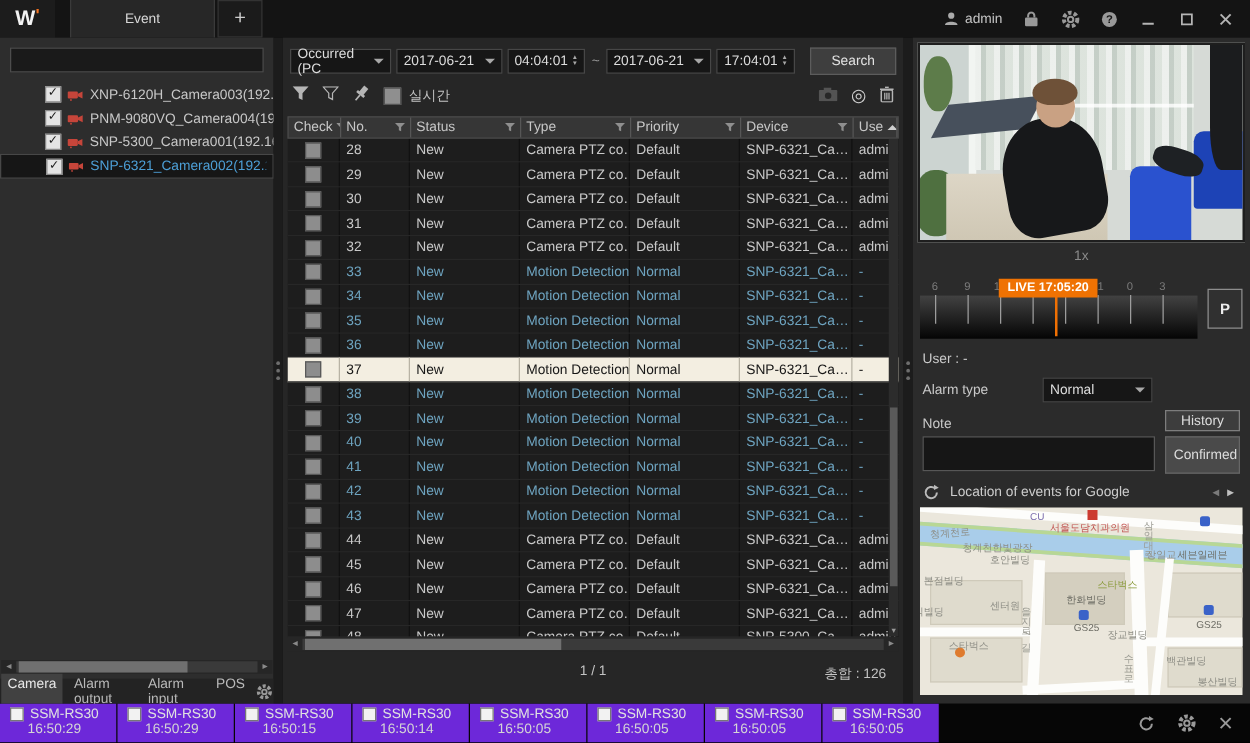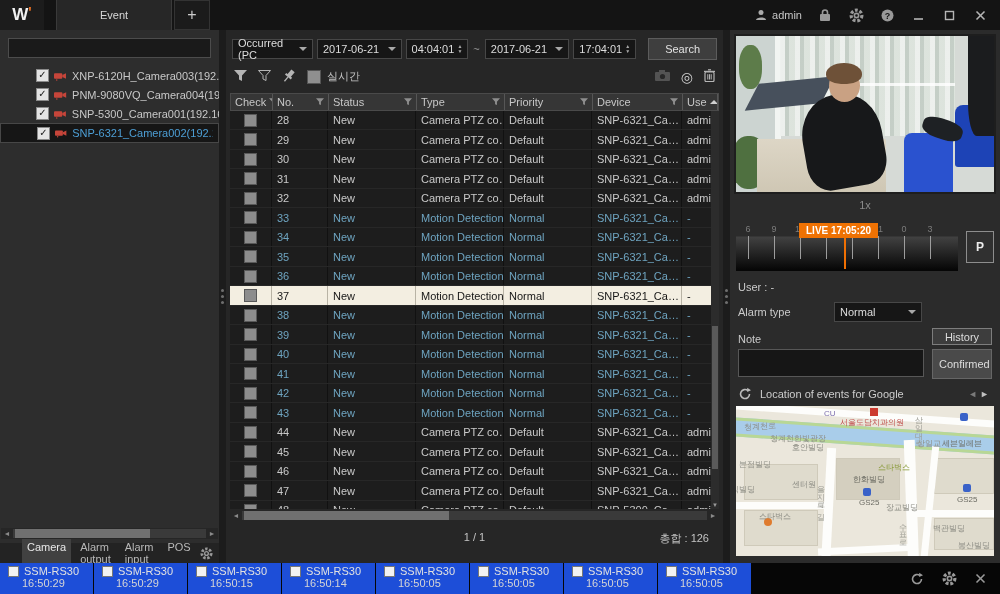--- a/index.html
+++ b/index.html
@@ -32,21 +32,21 @@
   .tree-row.cam{padding-left:36px}
   .tw-arrow{width:0;height:0;border-bottom:7px solid #c0c0c0;border-left:7px solid transparent}
   .cb{width:11px;height:11px;background:#e4e4e4;border:1px solid #8a8a8a;color:#1b1b1b;font-size:10px;line-height:10px;text-align:center;flex:0 0 auto}
   .cb.checked::before{content:"\2713"}
   .tree-label{color:#c8c8c8;overflow:hidden}
   .tree-row.sel .tree-label{color:#4d9fd6}
   .hscroll{display:flex;align-items:center;height:11px;margin:4px 1px;background:#262626}
   .sb-arrow{color:#8a8a8a;font-size:7px;width:12px;text-align:center}
   .sb-track{flex:1;height:9px;background:#3a3a3a;position:relative}
   .sb-thumb{position:absolute;left:2px;top:0;height:9px;width:70%;background:#707070}
-  .ltabs{height:20px;background:#232323;display:flex;align-items:center;gap:4px;padding:0 22px}
+  .ltabs{height:20px;background:#232323;display:flex;align-items:center;gap:4px;padding:0 1px}
   .ltab{padding:2px 5px;color:#b9b9b9}
   .ltab.active{background:#414141;color:#e8e8e8}
   .ltab-gear{margin-left:auto;display:flex}
 
   
   .middle{flex:1;background:#262626;display:flex;flex-direction:column;padding:6px 4px 0;min-width:0}
   .fbar{display:flex;align-items:center;gap:4px;margin:2px 2px 8px}
   .sel,.spin{height:20px;background:#161616;border:1px solid #474747;display:flex;align-items:center;padding:0 5px;color:#ddd;box-sizing:border-box}
   .w-occ{width:88px}.w-date{width:92px}.w-time{width:68px}
   .caret{margin-left:auto;width:0;height:0;border:4px solid transparent;border-top-color:#a8a8a8;margin-top:4px}
@@ -129,21 +129,21 @@
   .map-label{position:absolute;font-size:8px;line-height:9px;white-space:nowrap;z-index:3}
   .map-label.vert{writing-mode:vertical-rl}
   .marker{position:absolute;width:8px;height:8px;z-index:3}
   .marker.cart{background:#3a62c8;border-radius:2px}
   .marker.red-square{background:#cc3b30}
   .marker.cup{background:#df7b2e;border-radius:50%}
 
   
   .statusbar{height:31px;background:#060606;display:flex;align-items:stretch;flex:0 0 31px}
   #status-tiles{display:flex;gap:1px}
-  .tile{width:93px;background:#1d4ed8;padding:2px 0 16px 8px;box-sizing:border-box}
+  .tile{width:93px;background:#6d28d9;padding:2px 0 16px 8px;box-sizing:border-box}
   .tile-top{display:flex;align-items:center;gap:5px;color:#e0e0e0}
   .tile-cb{width:9px;height:9px;background:#f2f2f2;border:1px solid #777;flex:0 0 auto}
   .tile-time{margin-left:14px;color:#d5d5d5}
   .status-icons{margin-left:auto;display:flex;align-items:center;gap:18px;padding-right:14px}
 </style>
 </head>
 <body>
 
 <div class="app">
 

